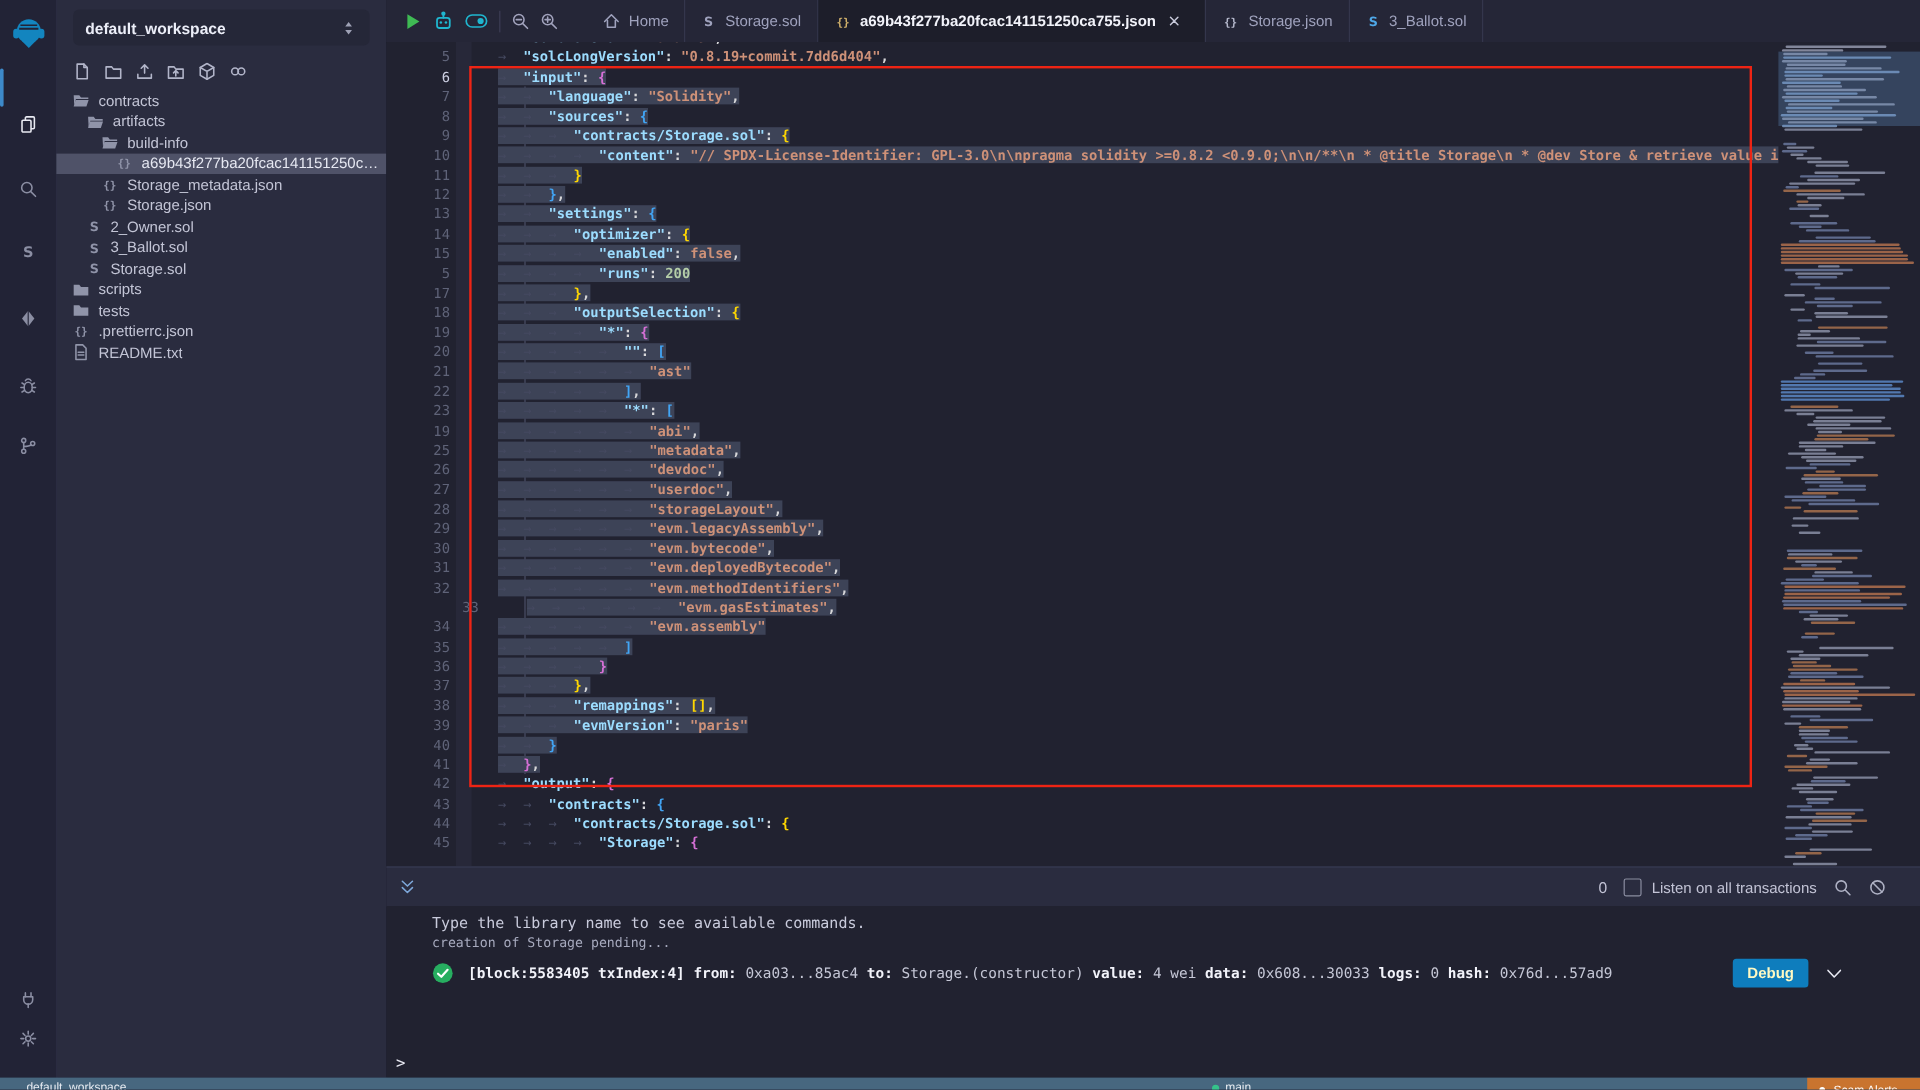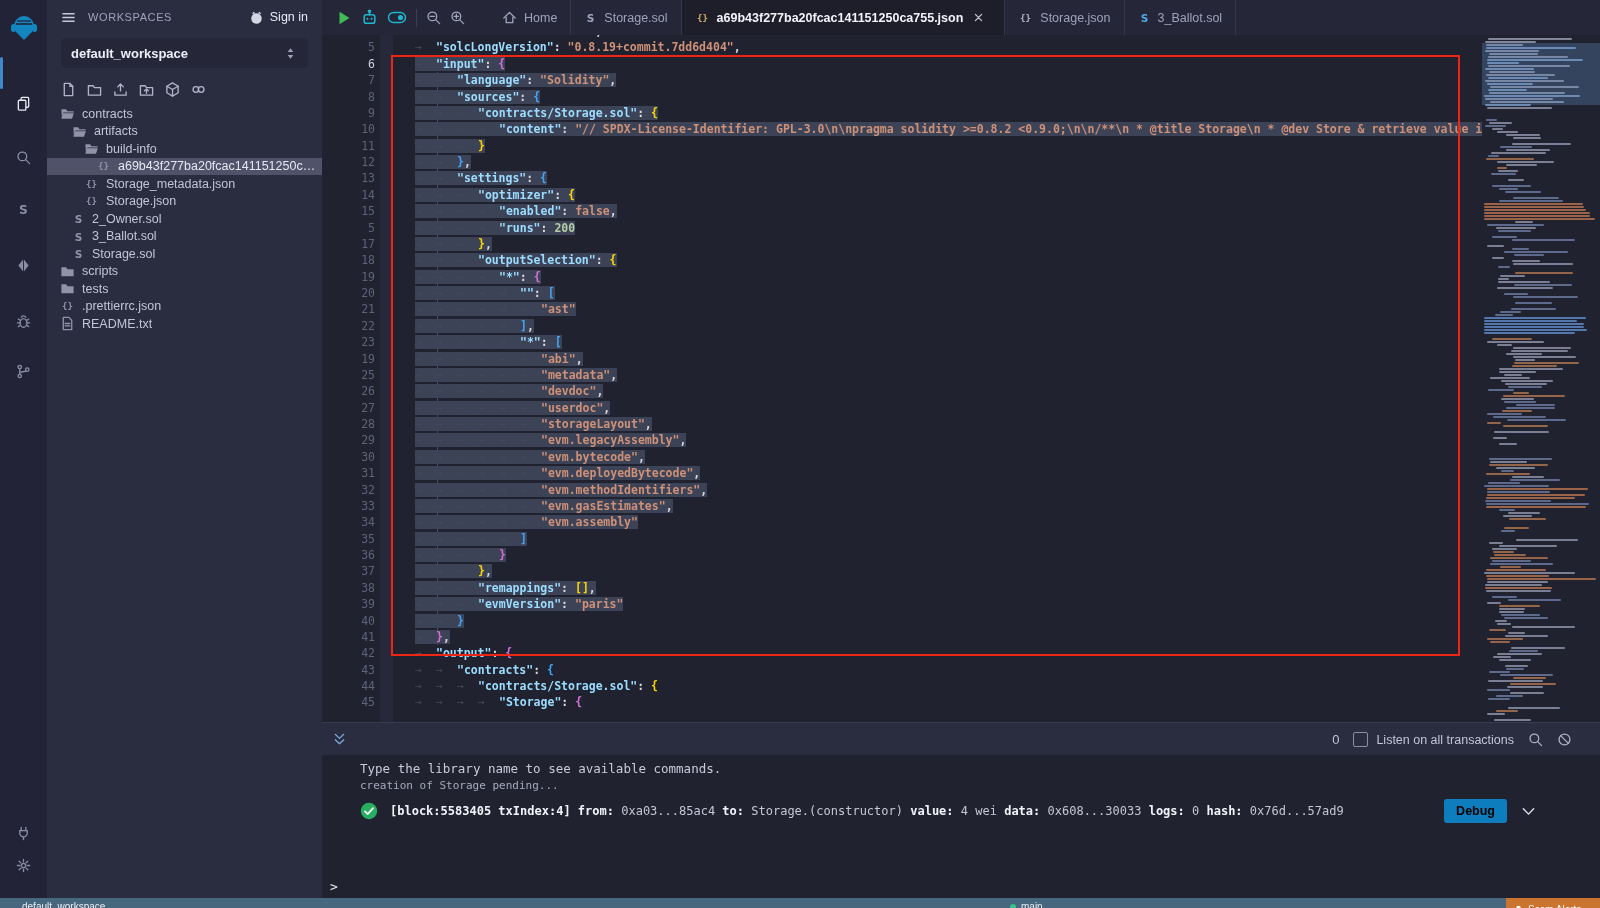--- a/index.html
+++ b/index.html
@@ -85,21 +85,21 @@
   #term-ban{color:#aeb1c4;}
 
   
   #terminal{position:absolute;left:0;right:0;top:755px;bottom:0;background:#212230;font-family:"DejaVu Sans Mono",monospace;color:#c9cbdc;}
   #tline1{position:absolute;left:38px;top:6px;font-size:12.5px;}
   #tline2{position:absolute;left:38px;top:24px;font-size:11px;color:#a7aabe;}
   #txrow{position:absolute;left:38px;right:64px;top:42px;height:28px;display:flex;align-items:center;}
   #tx-check{margin-right:12px;}
   #tx-text{font-size:12px;color:#c5c7d6;white-space:nowrap;overflow:hidden;}
   #tx-text b{color:#f2f3fa;}
-  #debug-btn{margin-left:auto;background:#0e7dbd;color:#000000;font-family:"Liberation Sans",sans-serif;font-size:12.5px;
+  #debug-btn{margin-left:auto;background:#0e7dbd;color:#fef9c3;font-family:"Liberation Sans",sans-serif;font-size:12.5px;
      font-weight:bold;border:none;border-radius:3px;padding:5px 12px;cursor:pointer;}
   #debug-chev{color:#e8e9f2;margin-left:14px;cursor:pointer;}
   #prompt{position:absolute;left:8px;top:124px;font-size:13px;color:#e8e9f2;}
 
   
   #statusbar{position:absolute;left:0;right:0;bottom:0;height:10px;background:#47677f;overflow:hidden;z-index:60;}
   #sb-inner{position:relative;height:22px;font-size:10px;color:#e8ecf2;}
   #sb-left{position:absolute;left:22px;top:3px;}
   #sb-mid{position:absolute;left:1010px;top:3px;display:flex;align-items:center;gap:5px;}
   #sb-dot{width:6px;height:6px;border-radius:50%;background:#35c38a;}
@@ -169,37 +169,20 @@
       </div>
       <div class="rail-item" style="top: 848px;">
         <svg width="15" height="15" viewBox="0 0 16 16" fill="none" stroke="currentColor" stroke-width="1.4" stroke-linecap="round" stroke-linejoin="round">
           <circle cx="8" cy="8" r="2.3"></circle>
           <path d="M8 1.5V4 M8 12V14.5 M1.5 8H4 M12 8H14.5 M3.4 3.4 L5.2 5.2 M10.8 10.8 L12.6 12.6 M12.6 3.4 L10.8 5.2 M5.2 10.8 L3.4 12.6"></path>
         </svg>
       </div>
     </div>
 
   <div id="sidepanel">
-    <div id="ws-row">
-      <span id="ws-burger" class="ico">
-          <svg width="15" height="15" viewBox="0 0 16 16" fill="none" stroke="currentColor" stroke-width="1.4" stroke-linecap="round" stroke-linejoin="round">
-            <path d="M2 4 h12 M2 8 h12 M2 12 h12"></path>
-          </svg>
-        </span>
-      <span id="ws-label">WORKSPACES</span>
-      <span id="signin">
-        <span class="ico">
-            <svg width="15" height="15" viewBox="0 0 16 16" fill="none" stroke="currentColor" stroke-width="1.4" stroke-linecap="round" stroke-linejoin="round">
-              <circle cx="8" cy="9" r="5.6" fill="currentColor" stroke="none"></circle>
-              <path d="M3.4 4.6 L4.6 1.8 L7 3.4 M13 4.6 L11.6 1.8 L9.2 3.4" fill="currentColor" stroke="none"></path>
-            </svg>
-          </span>
-        <span>Sign in</span>
-      </span>
-    </div>
     <div id="ws-select">
       <span id="ws-name">default_workspace</span>
       <span id="ws-updown" class="ico">
           <svg width="15" height="15" viewBox="0 0 16 16" fill="none" stroke="currentColor" stroke-width="1.4" stroke-linecap="round" stroke-linejoin="round">
             <path d="M8 2.5 L11 6.5 H5 Z M8 13.5 L5 9.5 h6 Z" fill="currentColor" stroke="none"></path>
           </svg>
         </span>
     </div>
     <div id="fe-toolbar">
         <span class="ico">
@@ -464,21 +447,21 @@
           <div class="cline" style="top: 299.125px;"><span class="num">23</span><span class="body sel"><span class="arw">→</span><span class="arw">→</span><span class="arw">→</span><span class="arw">→</span><span class="arw">→</span><span class="tk-k">"*"</span><span class="tk-p">: </span><span class="tk-b3">[</span></span></div>
           <div class="cline" style="top: 315.5px;"><span class="num">19</span><span class="body sel"><span class="arw">→</span><span class="arw">→</span><span class="arw">→</span><span class="arw">→</span><span class="arw">→</span><span class="arw">→</span><span class="tk-s">"abi"</span><span class="tk-p">,</span></span></div>
           <div class="cline" style="top: 331.875px;"><span class="num">25</span><span class="body sel"><span class="arw">→</span><span class="arw">→</span><span class="arw">→</span><span class="arw">→</span><span class="arw">→</span><span class="arw">→</span><span class="tk-s">"metadata"</span><span class="tk-p">,</span></span></div>
           <div class="cline" style="top: 348.25px;"><span class="num">26</span><span class="body sel"><span class="arw">→</span><span class="arw">→</span><span class="arw">→</span><span class="arw">→</span><span class="arw">→</span><span class="arw">→</span><span class="tk-s">"devdoc"</span><span class="tk-p">,</span></span></div>
           <div class="cline" style="top: 364.625px;"><span class="num">27</span><span class="body sel"><span class="arw">→</span><span class="arw">→</span><span class="arw">→</span><span class="arw">→</span><span class="arw">→</span><span class="arw">→</span><span class="tk-s">"userdoc"</span><span class="tk-p">,</span></span></div>
           <div class="cline" style="top: 381px;"><span class="num">28</span><span class="body sel"><span class="arw">→</span><span class="arw">→</span><span class="arw">→</span><span class="arw">→</span><span class="arw">→</span><span class="arw">→</span><span class="tk-s">"storageLayout"</span><span class="tk-p">,</span></span></div>
           <div class="cline" style="top: 397.375px;"><span class="num">29</span><span class="body sel"><span class="arw">→</span><span class="arw">→</span><span class="arw">→</span><span class="arw">→</span><span class="arw">→</span><span class="arw">→</span><span class="tk-s">"evm.legacyAssembly"</span><span class="tk-p">,</span></span></div>
           <div class="cline" style="top: 413.75px;"><span class="num">30</span><span class="body sel"><span class="arw">→</span><span class="arw">→</span><span class="arw">→</span><span class="arw">→</span><span class="arw">→</span><span class="arw">→</span><span class="tk-s">"evm.bytecode"</span><span class="tk-p">,</span></span></div>
           <div class="cline" style="top: 430.125px;"><span class="num">31</span><span class="body sel"><span class="arw">→</span><span class="arw">→</span><span class="arw">→</span><span class="arw">→</span><span class="arw">→</span><span class="arw">→</span><span class="tk-s">"evm.deployedBytecode"</span><span class="tk-p">,</span></span></div>
           <div class="cline" style="top: 446.5px;"><span class="num">32</span><span class="body sel"><span class="arw">→</span><span class="arw">→</span><span class="arw">→</span><span class="arw">→</span><span class="arw">→</span><span class="arw">→</span><span class="tk-s">"evm.methodIdentifiers"</span><span class="tk-p">,</span></span></div>
-          <div class="cline" style="top: 462.875px;"><span class="num">33</span><span class="body sel"><span class="arw">→</span><span class="arw">→</span><span class="arw">→</span><span class="arw">→</span><span class="arw">→</span><span class="arw">→</span><span class="tk-s">"evm.gasEstimates"</span><span class="tk-p">,</span></span></div>
+          <div class="cline" style="top: 462.875px; padding-left: 24px;"><span class="num">33</span><span class="body sel"><span class="arw">→</span><span class="arw">→</span><span class="arw">→</span><span class="arw">→</span><span class="arw">→</span><span class="arw">→</span><span class="tk-s">"evm.gasEstimates"</span><span class="tk-p">,</span></span></div>
           <div class="cline" style="top: 479.25px;"><span class="num">34</span><span class="body sel"><span class="arw">→</span><span class="arw">→</span><span class="arw">→</span><span class="arw">→</span><span class="arw">→</span><span class="arw">→</span><span class="tk-s">"evm.assembly"</span></span></div>
           <div class="cline" style="top: 495.625px;"><span class="num">35</span><span class="body sel"><span class="arw">→</span><span class="arw">→</span><span class="arw">→</span><span class="arw">→</span><span class="arw">→</span><span class="tk-b3">]</span></span></div>
           <div class="cline" style="top: 512px;"><span class="num">36</span><span class="body sel"><span class="arw">→</span><span class="arw">→</span><span class="arw">→</span><span class="arw">→</span><span class="tk-b2">}</span></span></div>
           <div class="cline" style="top: 528.375px;"><span class="num">37</span><span class="body sel"><span class="arw">→</span><span class="arw">→</span><span class="arw">→</span><span class="tk-b1">}</span><span class="tk-p">,</span></span></div>
           <div class="cline" style="top: 544.75px;"><span class="num">38</span><span class="body sel"><span class="arw">→</span><span class="arw">→</span><span class="arw">→</span><span class="tk-k">"remappings"</span><span class="tk-p">: </span><span class="tk-b1">[]</span><span class="tk-p">,</span></span></div>
           <div class="cline" style="top: 561.125px;"><span class="num">39</span><span class="body sel"><span class="arw">→</span><span class="arw">→</span><span class="arw">→</span><span class="tk-k">"evmVersion"</span><span class="tk-p">: </span><span class="tk-s">"paris"</span></span></div>
           <div class="cline" style="top: 577.5px;"><span class="num">40</span><span class="body sel"><span class="arw">→</span><span class="arw">→</span><span class="tk-b3">}</span></span></div>
           <div class="cline" style="top: 593.875px;"><span class="num">41</span><span class="body sel"><span class="arw">→</span><span class="tk-b2">}</span><span class="tk-p">,</span></span></div>
           <div class="cline" style="top: 610.25px;"><span class="num">42</span><span class="body"><span class="arw">→</span><span class="tk-k">"output"</span><span class="tk-p">: </span><span class="tk-b2">{</span></span></div>
           <div class="cline" style="top: 626.625px;"><span class="num">43</span><span class="body"><span class="arw">→</span><span class="arw">→</span><span class="tk-k">"contracts"</span><span class="tk-p">: </span><span class="tk-b3">{</span></span></div>

